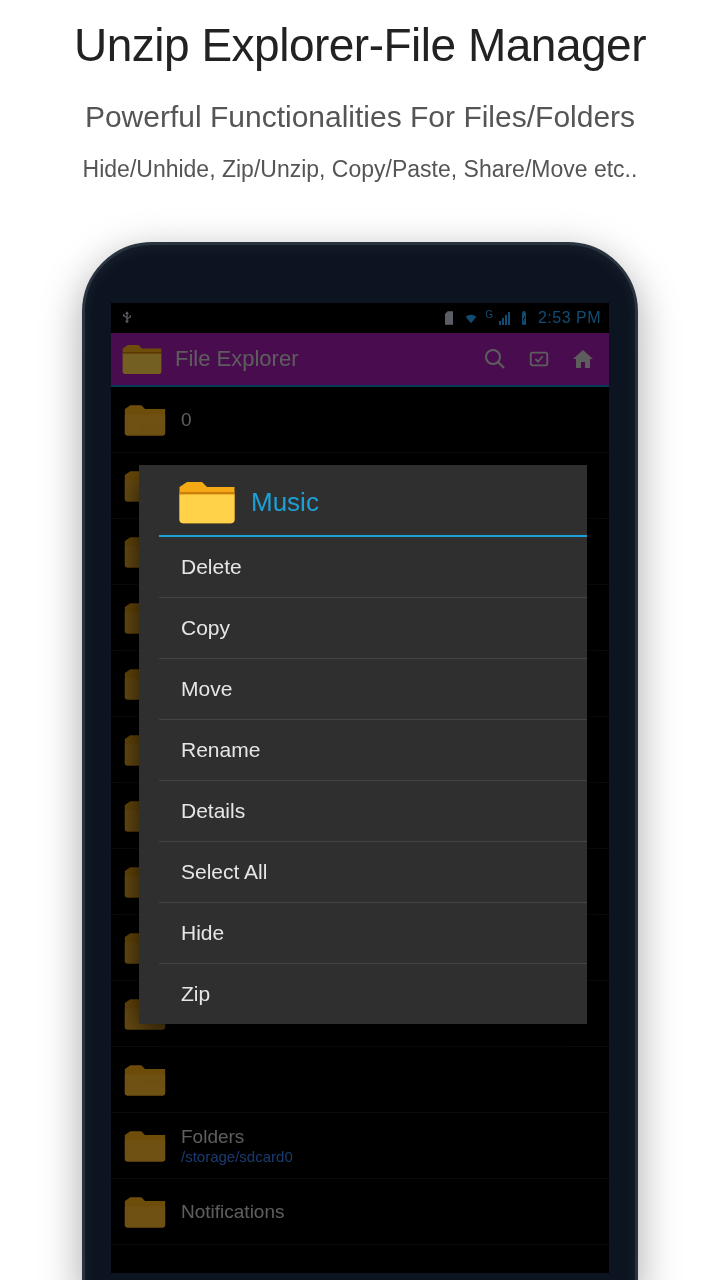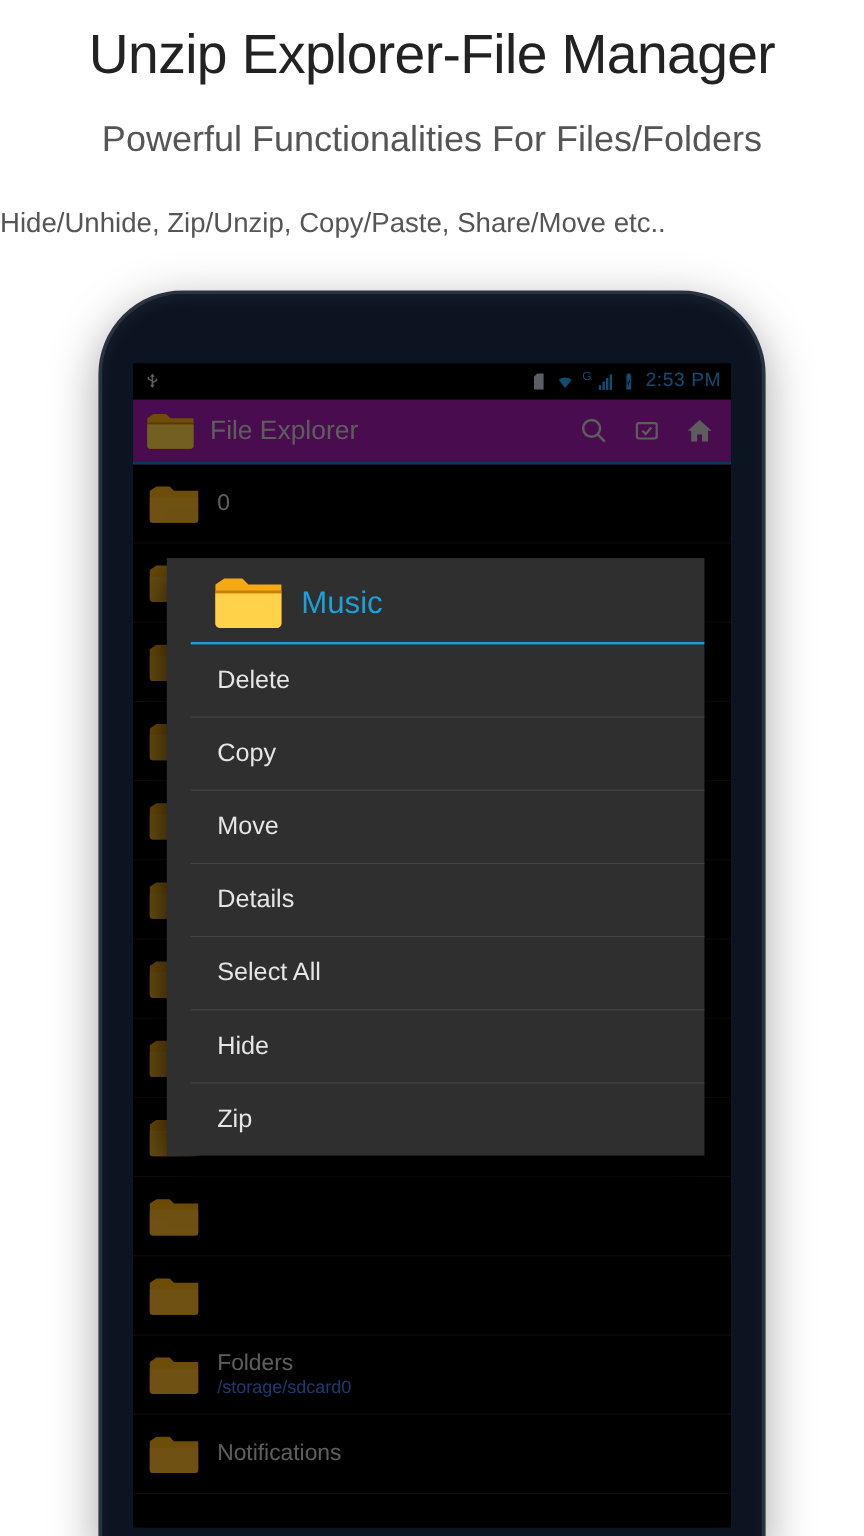--- a/index.html
+++ b/index.html
@@ -21,25 +21,25 @@
   margin-top: 18px;
 }
 .promo-subtitle {
   text-align: center;
   font-size: 30px;
   font-weight: 300;
   color: #555;
   margin-top: 28px;
 }
 .promo-features {
-  text-align: left;
+  text-align: center;
   font-size: 23px;
   font-weight: 300;
   color: #555;
-  margin-top: 38px;
+  margin-top: 22px;
 }
 .device-wrap {
   position: absolute;
   left: 50%;
   transform: translateX(-50%);
   top: 242px;
 }
 .device {
   width: 556px;
   height: 1050px;
@@ -345,20 +345,21 @@
                     <stop offset="1" stop-color="#f08f0b"></stop>
                   </linearGradient>
                 </defs>
             </svg>
           </span>
           <span class="menu-title">Music</span>
         </div>
         <div class="menu-item">Delete</div>
         <div class="menu-item">Copy</div>
         <div class="menu-item">Move</div>
+        <div class="menu-item">Rename</div>
         <div class="menu-item">Details</div>
         <div class="menu-item">Select All</div>
         <div class="menu-item">Hide</div>
         <div class="menu-item">Zip</div>
       </div>
 
     </div>
   </div>
 </div>
 

